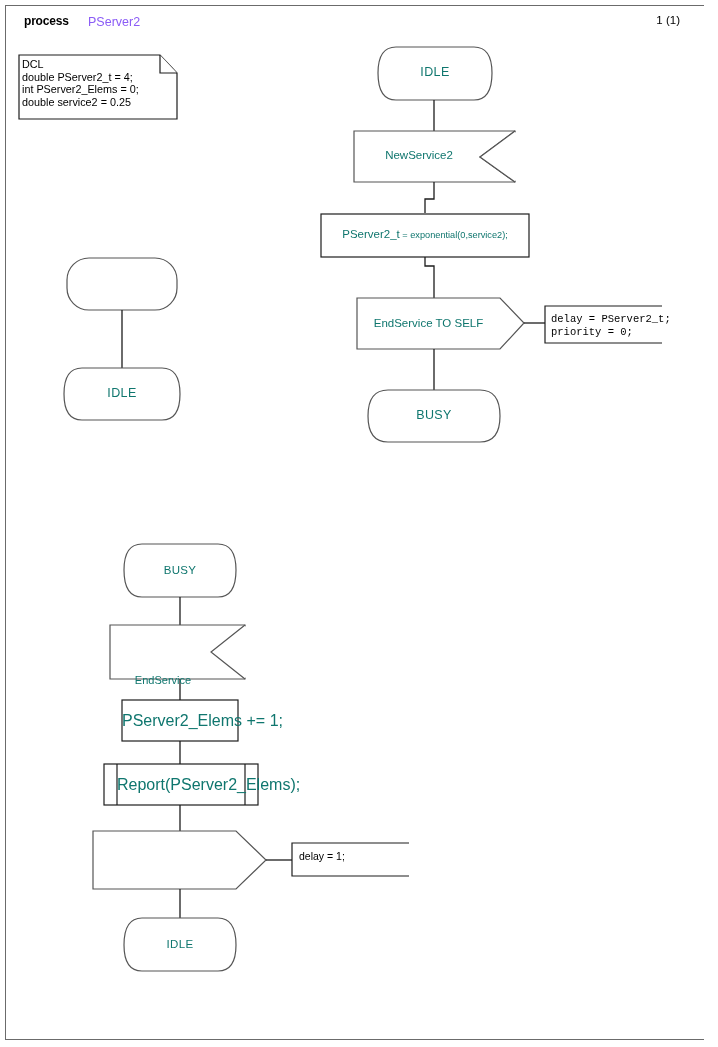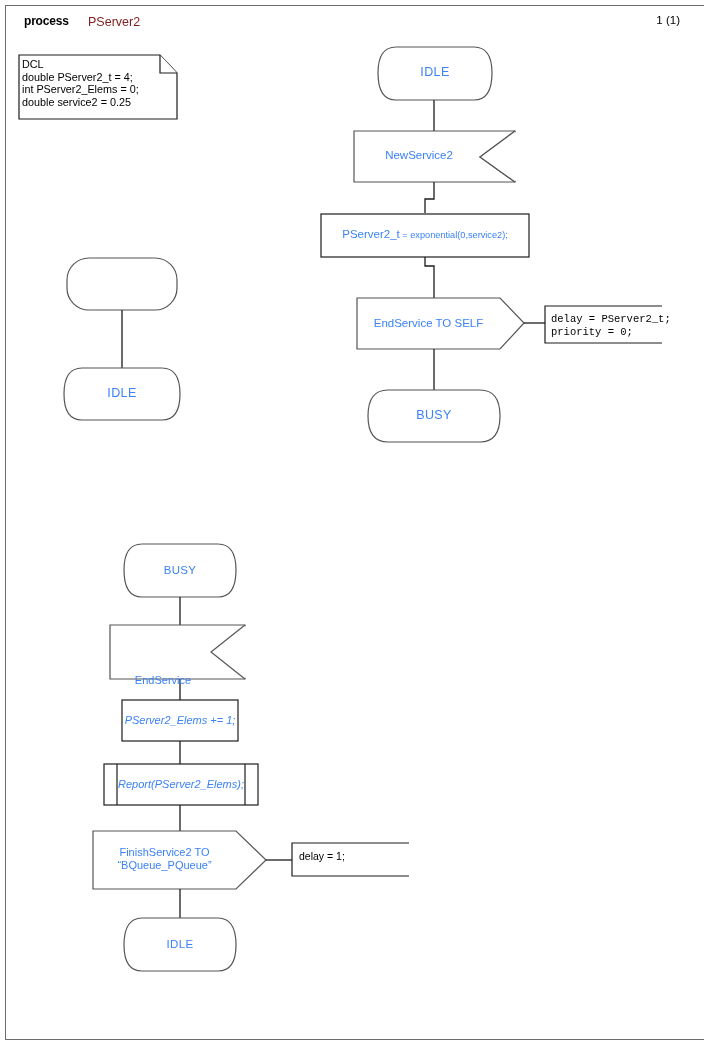--- a/index.html
+++ b/index.html
@@ -33,21 +33,21 @@
     font-size: 12px;
     font-weight: bold;
     color: #000;
     letter-spacing: -0.2px;
   }
   .hdr-name {
     position: absolute;
     left: 88px;
     top: 15px;
     font-size: 12.5px;
-    color: #7f1d1d;
+    color: #8b5cf6;
   }
   .pagenum {
     position: absolute;
     right: 24px;
     top: 14px;
     font-size: 11.5px;
     color: #000;
     margin-left: 47px;
   }
   svg.layer {
@@ -69,30 +69,30 @@
     stroke-width: 1.2;
   }
   svg.layer .conn {
     stroke: #1d1d1d;
     stroke-width: 1.3;
     fill: none;
   }
   .lbl {
     position: absolute;
     text-align: center;
-    color: #3b82f6;
+    color: #0f766e;
     font-size: 11px;
     line-height: 13px;
     white-space: pre;
     pointer-events: none;
   }
   .lbl-state { font-size: 11.5px; letter-spacing: 0.3px; }
   .lbl-state-big { font-size: 12.5px; letter-spacing: 0.4px; }
   .lbl-sig  { font-size: 11.5px; }
-  .lbl-task { font-size: 11px; font-style: italic; }
+  .lbl-task { font-size: 16px; }
   .dcl-text {
     position: absolute;
     left: 22px;
     top: 58px;
     font-size: 10.8px;
     line-height: 12.6px;
     color: #000;
     white-space: pre;
     text-align: left;
   }
@@ -201,18 +201,16 @@
   <div class="lbl lbl-sig" style="left:357px; top:317px; width:143px;">EndService TO SELF</div>
   <div class="cmt-text" style="left:551px; top:313px;font-family:Liberation Mono, monospace;">delay = PServer2_t;
 priority = 0;</div>
 
   <div class="lbl lbl-state-big" style="left:368px; top:409px; width:132px;">BUSY</div>
 
   <div class="lbl lbl-state" style="left:124px; top:564px; width:112px;">BUSY</div>
   <div class="lbl" style="left:110px; top:645px; width:106px;margin-top:29px;">EndService</div>
   <div class="lbl lbl-task" style="left:122px; top:714px; width:116px;">PServer2_Elems += 1;</div>
   <div class="lbl lbl-task" style="left:117px; top:778px; width:128px;">Report(PServer2_Elems);</div>
-  <div class="lbl" style="left:93px; top:846px; width:143px;">FinishService2 TO
-“BQueue_PQueue”</div>
   <div class="cmt-text" style="left:299px; top:850px;">delay = 1;</div>
   <div class="lbl lbl-state" style="left:124px; top:938px; width:112px;">IDLE</div>
 
 </div>
 
 </body></html>

